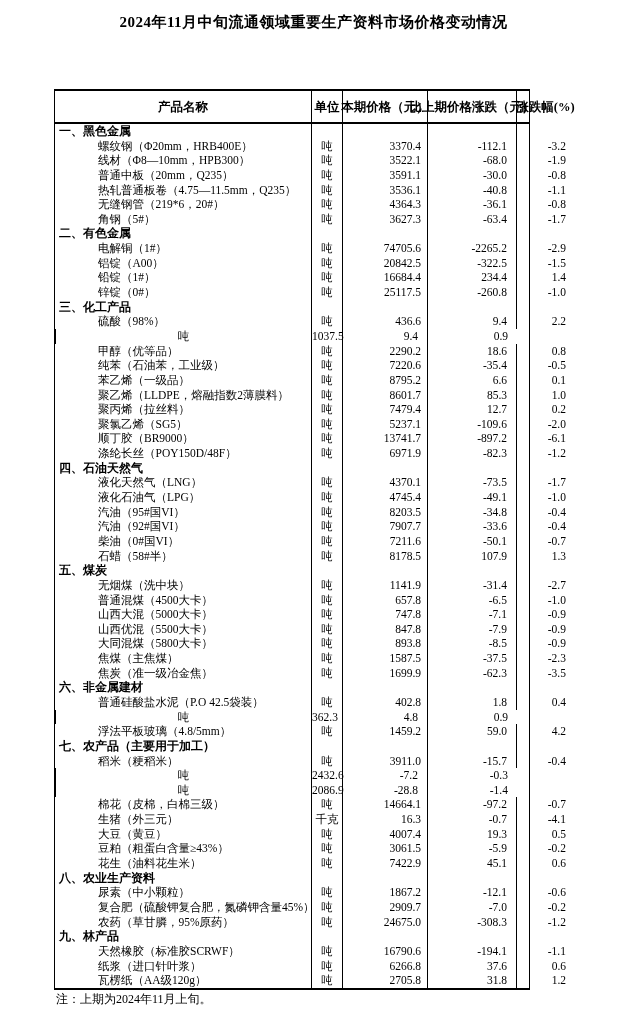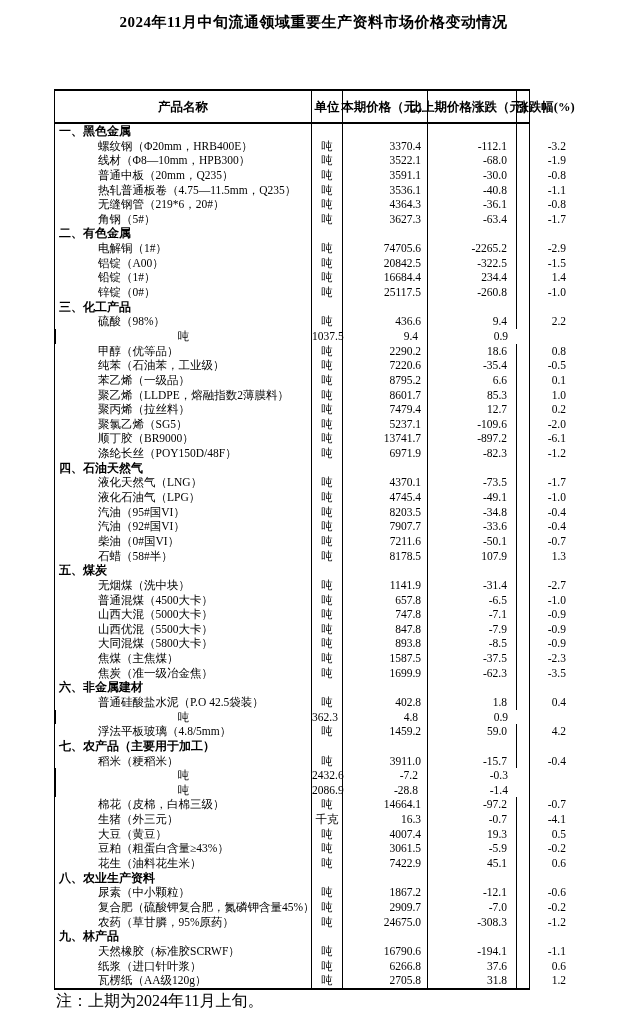--- a/index.html
+++ b/index.html
@@ -36,21 +36,21 @@
   .bl{border-left:1px solid #000;}
   .body-row{height:14.65px;font-size:11.5px;line-height:14.65px;}
   .c-name{padding-left:43px;overflow:visible;}
   .c-section{font-weight:bold;padding-left:4px;font-size:12px;}
   .c-unit{text-align:center;}
   .c-price{text-align:right;padding-right:6px;}
   .c-change{text-align:right;padding-right:9px;}
   .c-pct{text-align:right;padding-right:8px;}
   .footnote{
     position:absolute;left:56px;top:991px;
-    font-size:16px;white-space:nowrap;
+    font-size:12px;white-space:nowrap;
   }
   .hdr-two-line{display:flex;flex-direction:row;align-items:center;justify-content:center;}
 </style>
 </head>
 <body>
 
 <div class="page-title">2024年11月中旬流通领域重要生产资料市场价格变动情况</div>
 
 <div class="table-wrap">
   <div class="grid-row header-row">

